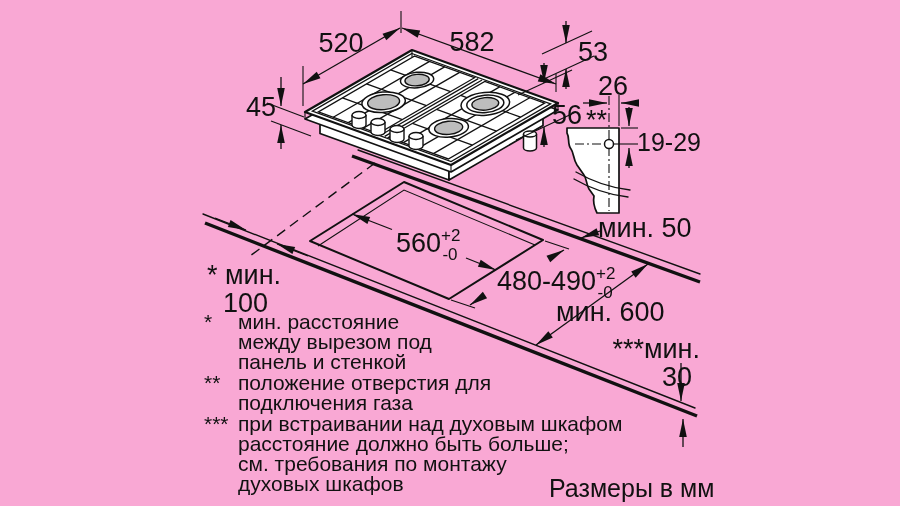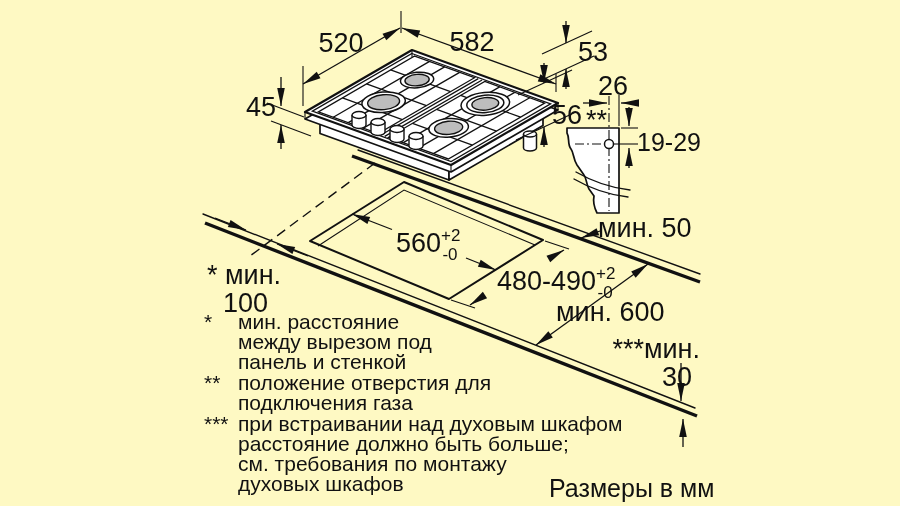--- a/index.html
+++ b/index.html
@@ -1,16 +1,16 @@
 <!DOCTYPE html>
 <html><head>
 <meta charset="utf-8">
 <style>
   html,body{margin:0;padding:0;background:#fff;}
-  #stage{position:relative;width:900px;height:506px;background:#fef9c3;overflow:hidden;
+  #stage{position:relative;width:900px;height:506px;background:#f9a8d4;overflow:hidden;
          font-family:"Liberation Sans", sans-serif;}
   svg{display:block;}
   .ln{stroke:#111;fill:none;stroke-width:1.4;stroke-linecap:round;}
   .thick{stroke:#111;fill:none;stroke-width:3.4;stroke-linecap:butt;}
   .dim{stroke:#111;fill:none;stroke-width:1.3;}
   .ext{stroke:#111;fill:none;stroke-width:1.1;}
   .outl{stroke:#111;fill:#fff;stroke-width:2.2;stroke-linejoin:round;}
   .outl2{stroke:#111;fill:#fff;stroke-width:1.7;stroke-linejoin:round;}
   .cut{stroke:#111;fill:none;stroke-width:2;stroke-linejoin:round;}
   .dash{stroke:#111;fill:none;stroke-width:1.4;stroke-dasharray:10 6;}

